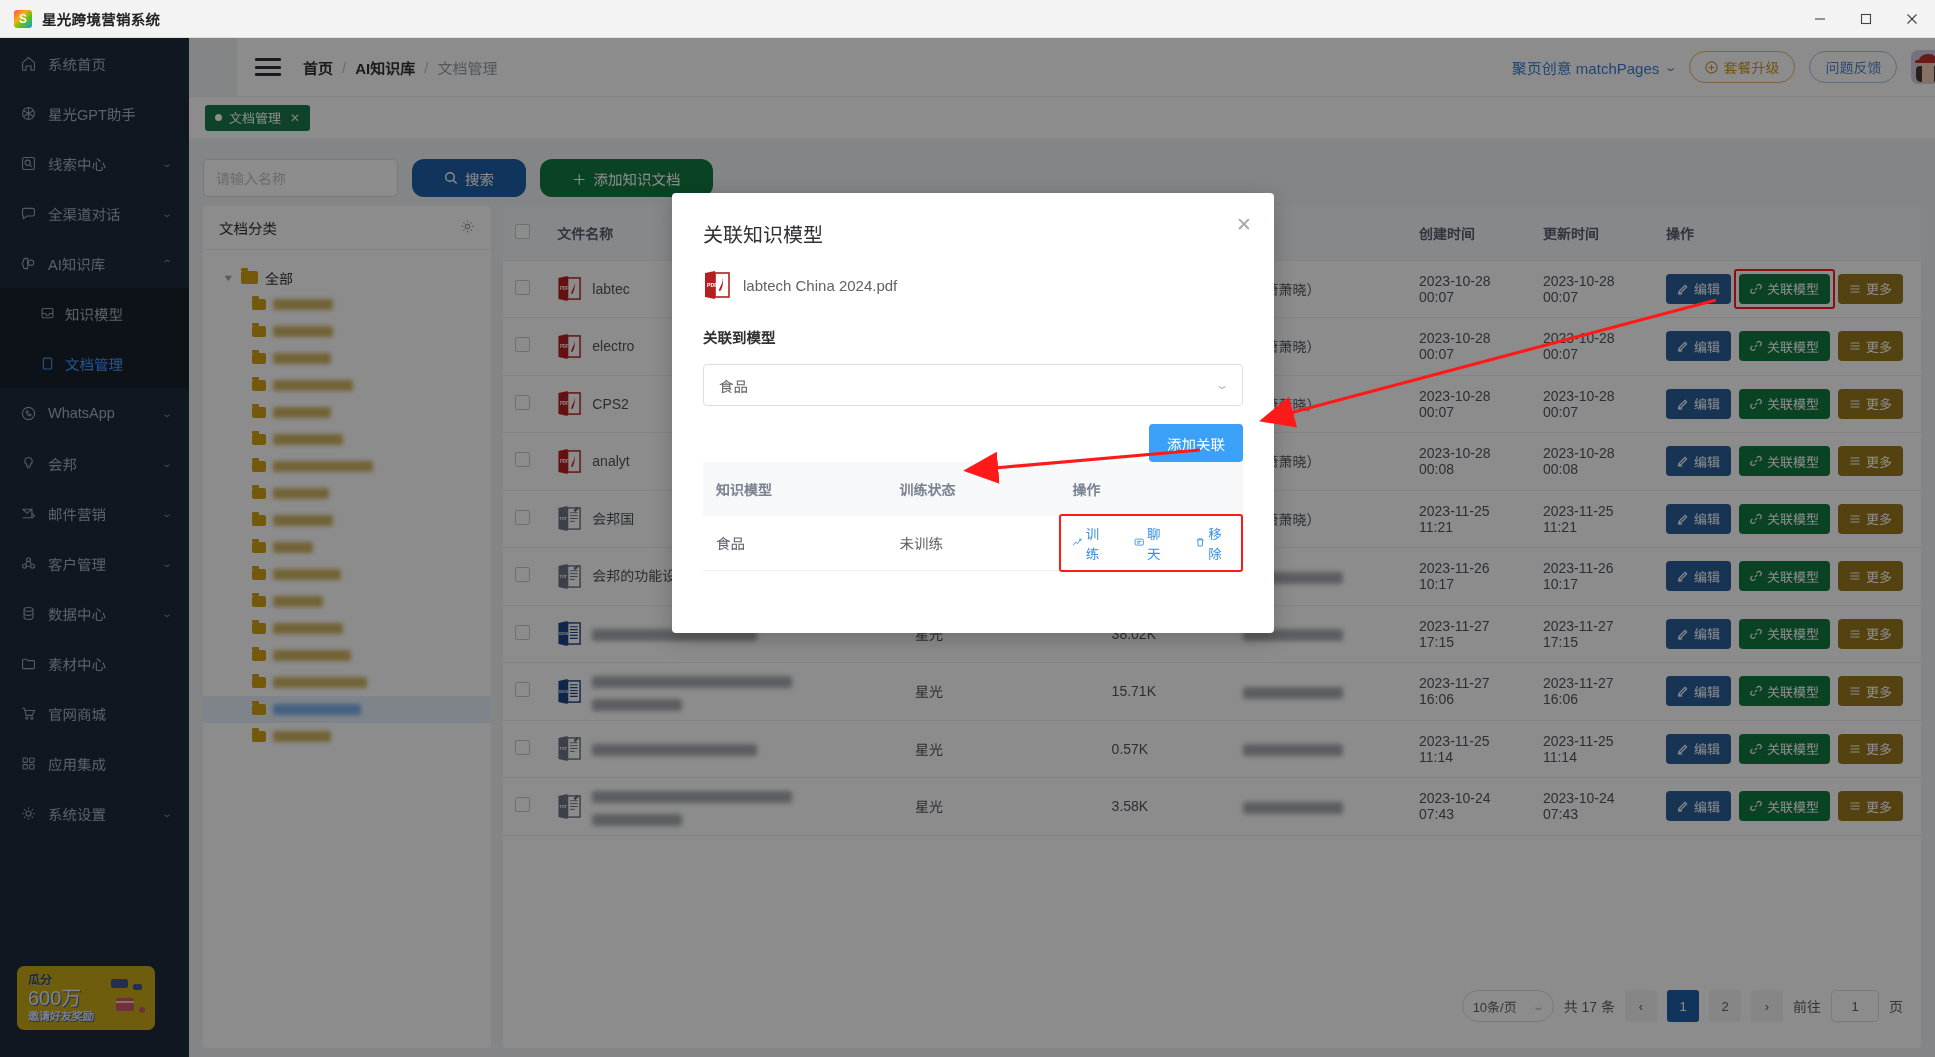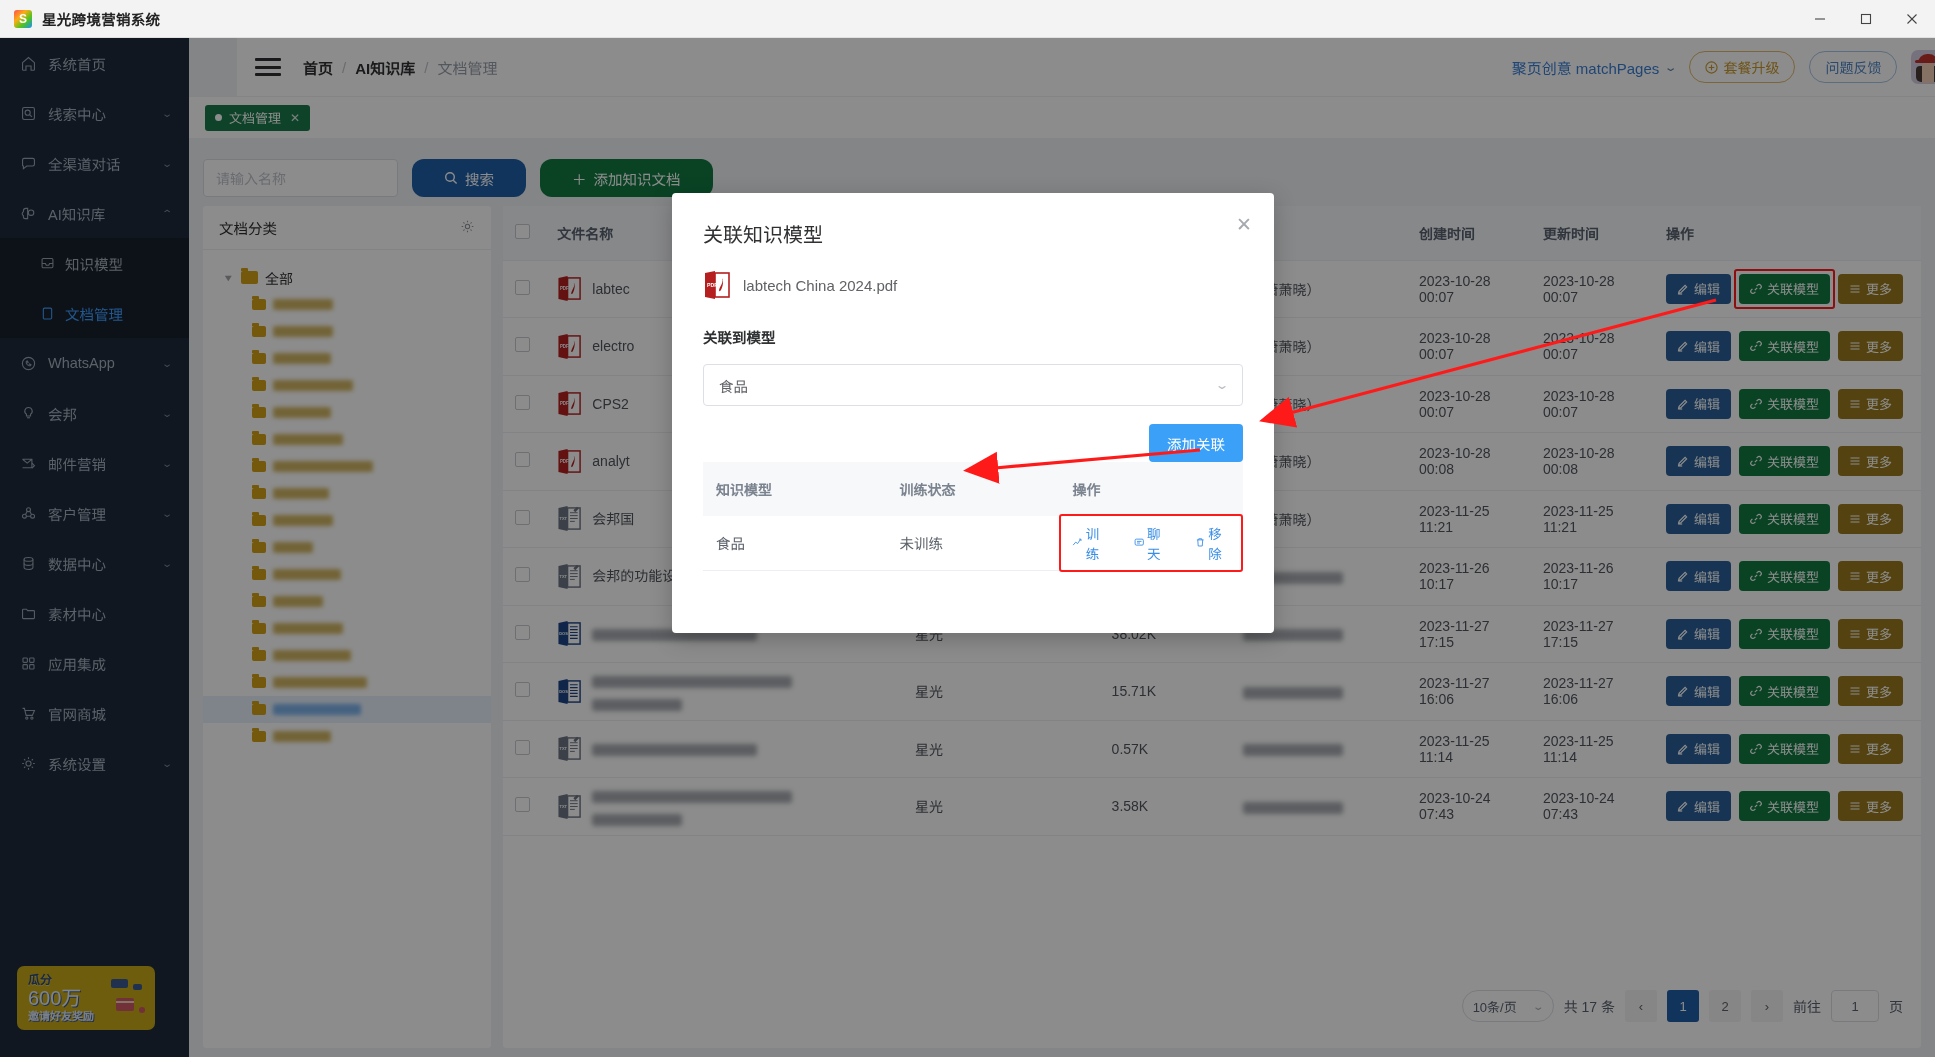--- a/index.html
+++ b/index.html
@@ -267,20 +267,29 @@
 
     <div class="menu-item">
       <span class="mi-icon">
         <svg viewBox="0 0 20 20">
             <path d="M3 9l7-6 7 6v8a1 1 0 01-1 1h-3v-5H7v5H4a1 1 0 01-1-1z"></path>
           </svg>
       </span>
       <span class="mi-label">系统首页</span>
     </div>
 
+    <div class="menu-item">
+      <span class="mi-icon">
+        <svg viewBox="0 0 20 20">
+            <circle cx="10" cy="10" r="7"></circle>
+            <path d="M10 3v14M3.8 6.5l12.4 7M3.8 13.5l12.4-7"></path>
+          </svg>
+      </span>
+      <span class="mi-label">星光GPT助手</span>
+    </div>
 
     <div class="menu-item">
       <span class="mi-icon">
         <svg viewBox="0 0 20 20">
             <rect x="3" y="3" width="14" height="14" rx="2"></rect>
             <circle cx="9" cy="9" r="3"></circle>
             <path d="M11.3 11.3L14 14"></path>
           </svg>
       </span>
       <span class="mi-label">线索中心</span>
@@ -391,38 +400,38 @@
         <svg viewBox="0 0 20 20">
             <path d="M3 6a1 1 0 011-1h3.6l1.4 1.6H16a1 1 0 011 1V15a1 1 0 01-1 1H4a1 1 0 01-1-1z"></path>
           </svg>
       </span>
       <span class="mi-label">素材中心</span>
     </div>
 
     <div class="menu-item">
       <span class="mi-icon">
         <svg viewBox="0 0 20 20">
+            <path d="M3 4h2.2l2 8.2h7.3L17 6.4H5.8"></path>
+            <circle cx="8" cy="15.4" r="1.3"></circle>
+            <circle cx="14" cy="15.4" r="1.3"></circle>
+          </svg>
+      </span>
+      <span class="mi-label">官网商城</span>
+    </div>
+
+    <div class="menu-item">
+      <span class="mi-icon">
+        <svg viewBox="0 0 20 20">
             <rect x="3.5" y="3.5" width="5.2" height="5.2" rx="1"></rect>
             <rect x="11.3" y="3.5" width="5.2" height="5.2" rx="1"></rect>
             <rect x="3.5" y="11.3" width="5.2" height="5.2" rx="1"></rect>
             <rect x="11.3" y="11.3" width="5.2" height="5.2" rx="1"></rect>
           </svg>
       </span>
       <span class="mi-label">应用集成</span>
-    </div>
-
-    <div class="menu-item">
-      <span class="mi-icon">
-        <svg viewBox="0 0 20 20">
-            <path d="M3 4h2.2l2 8.2h7.3L17 6.4H5.8"></path>
-            <circle cx="8" cy="15.4" r="1.3"></circle>
-            <circle cx="14" cy="15.4" r="1.3"></circle>
-          </svg>
-      </span>
-      <span class="mi-label">官网商城</span>
     </div>
 
     <div class="menu-item">
       <span class="mi-icon">
         <svg viewBox="0 0 20 20">
             <circle cx="10" cy="10" r="3"></circle>
             <path d="M10 2.6v2M10 15.4v2M2.6 10h2M15.4 10h2M4.8 4.8l1.4 1.4M13.8 13.8l1.4 1.4M15.2 4.8l-1.4 1.4M6.2 13.8l-1.4 1.4"></path>
           </svg>
       </span>
       <span class="mi-label">系统设置</span>

